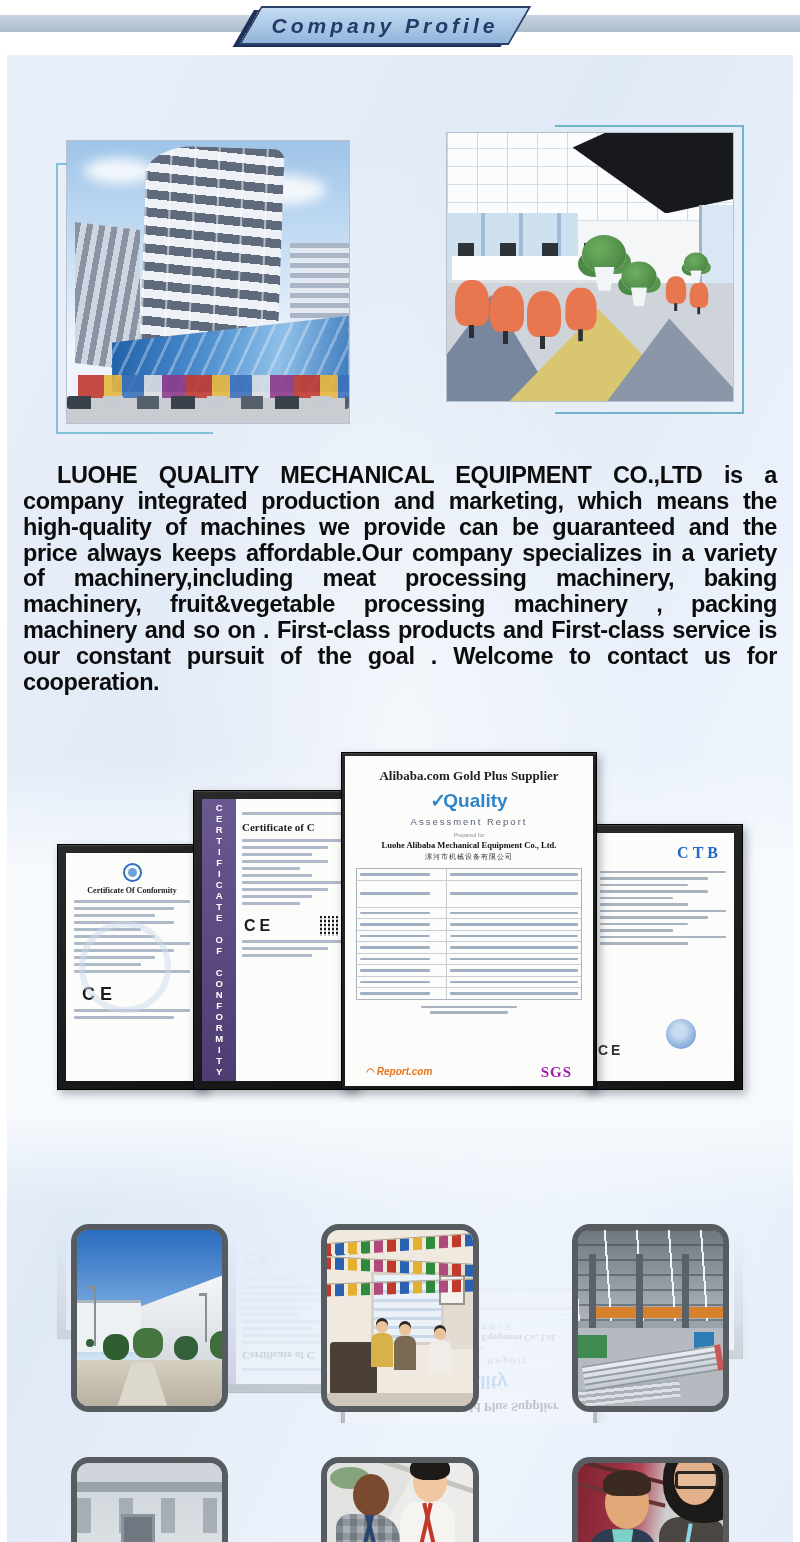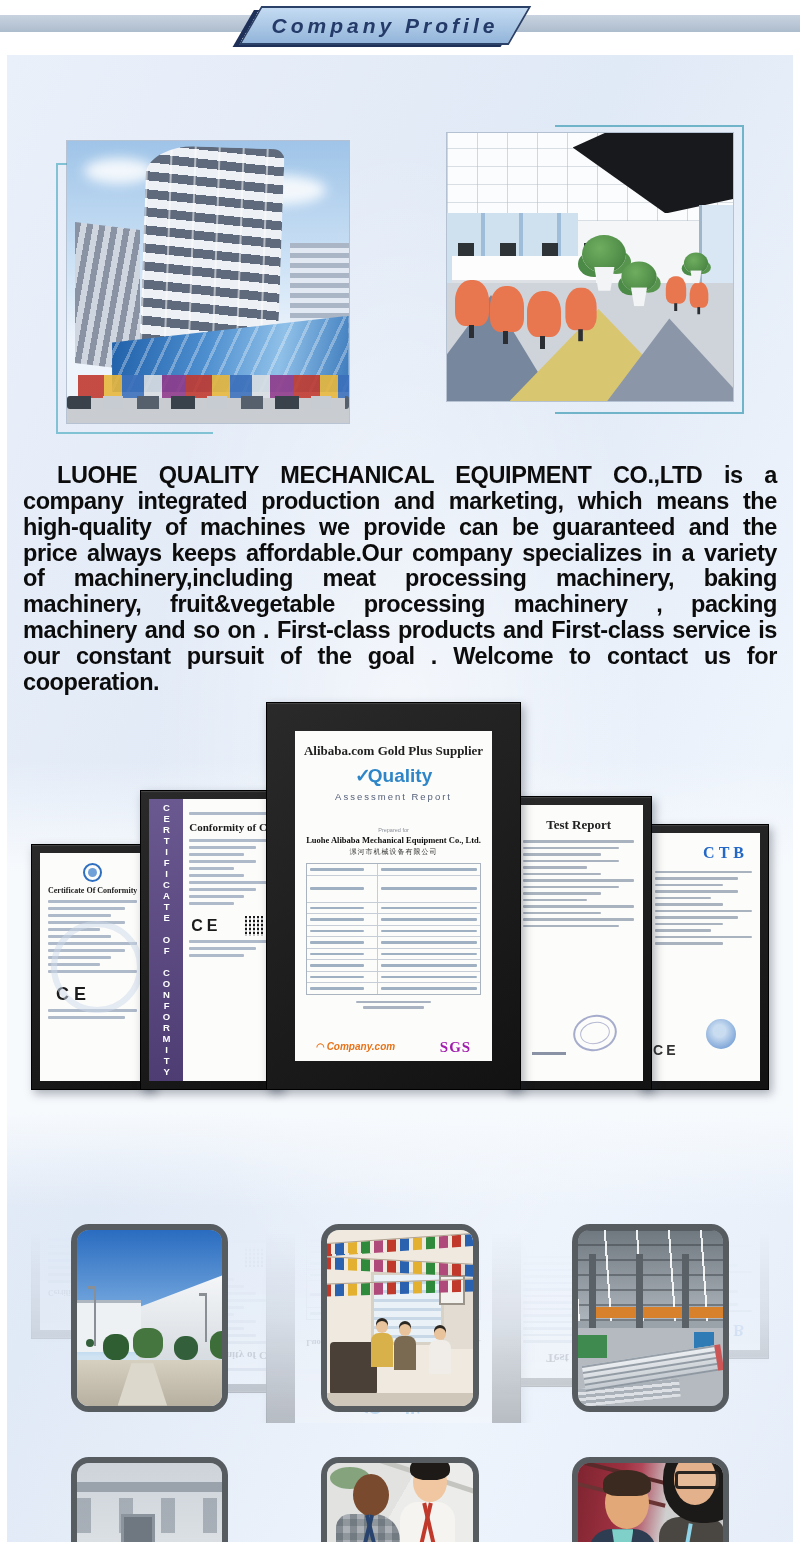--- a/index.html
+++ b/index.html
@@ -93,21 +93,21 @@
   .certs-wrap{background:linear-gradient(180deg,rgba(250,252,255,0),#f7fafd 25%,#f7fafd 78%,rgba(250,252,255,0));}
   .certs{position:relative;display:flex;align-items:flex-end;justify-content:center;
     margin:64px 24px 0;height:330px;padding-bottom:0;
     -webkit-box-reflect:below 3px linear-gradient(to bottom,rgba(0,0,0,.26),rgba(0,0,0,.08) 32%,rgba(0,0,0,0) 58%);}
   .certs-spacer{height:118px;}
   .cert{position:relative;background:linear-gradient(145deg,#2a2a2a,#121212);display:flex;
     box-shadow:inset 0 0 0 1px #000,inset 0 2px 1px rgba(255,255,255,.14),3px 4px 9px rgba(25,35,55,.35);}
   .paper{flex:1;background:#fcfcfa;position:relative;overflow:hidden;}
   .cert1{width:132px;height:228px;z-index:1;margin-right:-14px;padding:9px;}
   .cert2{width:146px;height:282px;z-index:2;margin-right:-16px;padding:9px;}
-  .certC{width:248px;height:330px;z-index:5;padding:29px;}
+  .certC{width:248px;height:330px;z-index:5;padding:4px;}
   .cert4{width:162px;height:276px;z-index:2;margin-left:-16px;padding:9px;}
   .cert5{width:142px;height:248px;z-index:1;margin-left:-14px;padding:9px;}
 
   .ln{display:block;height:3px;background:#aeb9c9;margin:4px 0;border-radius:1px;}
   .lines .ln:nth-child(2n){width:86%;}
   .lines .ln:nth-child(3n){width:70%;}
   .lines .ln:nth-child(5n){width:58%;}
   .lines{width:100%;}
 
   .p1{display:flex;flex-direction:column;align-items:center;padding:10px 8px 6px;}
@@ -127,21 +127,21 @@
   .c2-bottom{display:flex;align-items:center;justify-content:space-between;margin-top:7px;padding:0 2px;}
   .ce2{font:600 16px/1 "Liberation Sans",sans-serif;letter-spacing:4px;color:#1b1b1b;}
   .qr{width:20px;height:20px;background:
       repeating-linear-gradient(0deg,rgba(255,255,255,.75) 0 2px,rgba(0,0,0,0) 2px 4px),
       repeating-linear-gradient(90deg,#1a1a1a 0 2px,#fff 2px 4px);}
 
   .pC{text-align:center;padding:9px 9px 6px;display:flex;flex-direction:column;}
   .cc-title{font:700 13px/1.2 "Liberation Serif",serif;color:#1f1f1f;margin-top:3px;}
   .cc-verified{margin:8px 0 6px;color:#2e86c8;font:700 19px/1 "Liberation Sans",sans-serif;}
   .vmark{margin-right:-3px;}
-  .cc-sub{font-size:9.5px;color:#55607a;letter-spacing:2px;margin-bottom:22px;}
+  .cc-sub{font-size:9.5px;color:#55607a;letter-spacing:2px;margin-bottom:2px;}
   .cc-prep{font-size:5.5px;color:#8a8f99;margin:3px 0 2px;}
   .cc-company{font:700 8.5px/1.3 "Liberation Serif",serif;color:#101010;}
   .cc-cn{font-size:7px;color:#333;margin-top:1px;letter-spacing:1px;}
   .cc-table{margin:6px 2px 3px;border:1px solid #aab4c0;text-align:left;}
   .trow{display:flex;border-bottom:1px solid #c6cdd6;align-items:center;min-height:10px;}
   .trow:last-child{border-bottom:none;}
   .trow:nth-child(2){min-height:26px;}
   .tc1{width:37%;border-right:1px solid #c6cdd6;padding:2px 3px;align-self:stretch;display:flex;align-items:center;}
   .tc2{flex:1;padding:2px 3px;}
   .cc-table .ln{height:2.5px;background:#9fb0c2;margin:2px 0;}
@@ -355,21 +355,21 @@
         </div>
       </div>
 
       <div class="cert cert2">
         <div class="paper p2">
           <div class="band">CERTIFICATE OF CONFORMITY</div>
           <div class="c2-body">
             <div class="lines">
                 <i class="ln"></i>
               </div>
-            <div class="c2-title">Conformity of C</div>
+            <div class="c2-title">Certificate of C</div>
             <div class="lines">
                 <i class="ln"></i>
                 <i class="ln"></i>
                 <i class="ln"></i>
                 <i class="ln"></i>
                 <i class="ln"></i>
                 <i class="ln"></i>
                 <i class="ln"></i>
                 <i class="ln"></i>
                 <i class="ln"></i>
@@ -476,49 +476,26 @@
                 <span class="tc2">
                   <i class="ln"></i>
                 </span>
               </div>
             </div>
           <div class="cc-note">
               <i class="ln"></i>
               <i class="ln" style="width:34%;"></i>
             </div>
           <div class="cc-logos">
-            <span class="ali">Company.com</span>
+            <span class="ali">Report.com</span>
             <span class="sgs">SGS</span>
           </div>
         </div>
       </div>
 
-      <div class="cert cert4">
-        <div class="paper p4">
-          <div class="c4-title">Test Report</div>
-          <div class="lines">
-              <i class="ln"></i>
-              <i class="ln"></i>
-              <i class="ln"></i>
-              <i class="ln"></i>
-              <i class="ln"></i>
-              <i class="ln"></i>
-              <i class="ln"></i>
-              <i class="ln"></i>
-              <i class="ln"></i>
-              <i class="ln"></i>
-              <i class="ln"></i>
-              <i class="ln"></i>
-              <i class="ln"></i>
-              <i class="ln"></i>
-            </div>
-          <span class="sig"></span>
-          <span class="stamp"></span>
-        </div>
-      </div>
 
       <div class="cert cert5">
         <div class="paper p5">
           <div class="ctb">CTB</div>
           <div class="lines">
               <i class="ln"></i>
               <i class="ln"></i>
               <i class="ln"></i>
               <i class="ln"></i>
               <i class="ln"></i>

